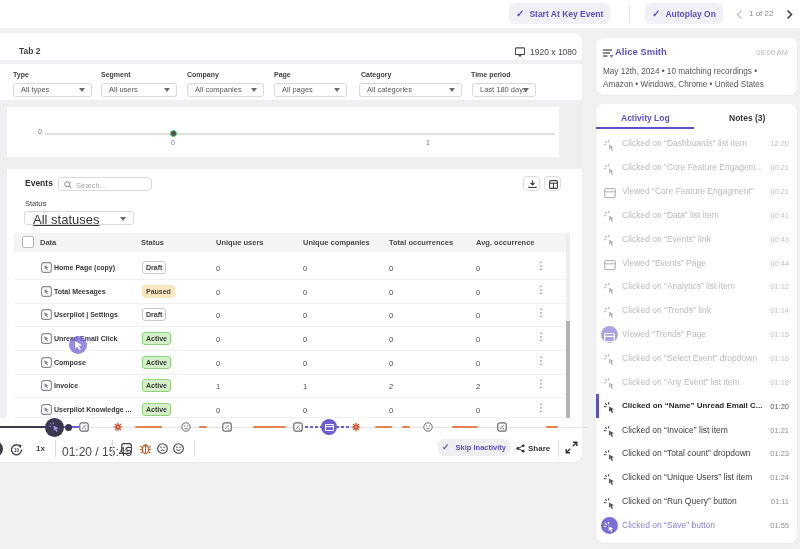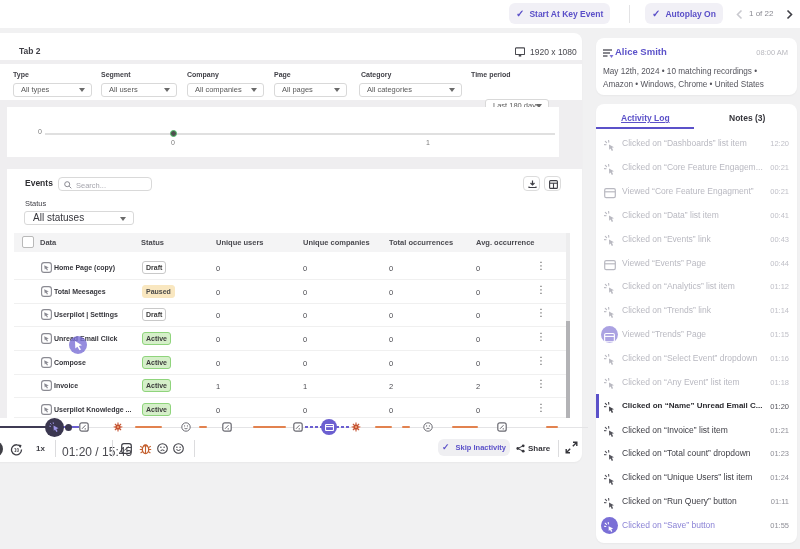--- a/index.html
+++ b/index.html
@@ -77,21 +77,21 @@
 <div class="flabel" style="left:101px;">Segment</div>
 <div class="flabel" style="left:187px;">Company</div>
 <div class="flabel" style="left:274px;">Page</div>
 <div class="flabel" style="left:361px;">Category</div>
 <div class="flabel" style="left:471px;">Time period</div>
 <div class="fbox" style="left:13px;  width:79px;">All types<span class="car caret"></span></div>
 <div class="fbox" style="left:101px; width:76px;">All users<span class="car caret"></span></div>
 <div class="fbox" style="left:187px; width:77px;">All companies<span class="car caret"></span></div>
 <div class="fbox" style="left:274px; width:73px;">All pages<span class="car caret"></span></div>
 <div class="fbox" style="left:359px; width:103px;">All categories<span class="car caret"></span></div>
-<div class="fbox" style="left:485px; width:64px;margin-top:16px;">Last 180 days<span class="car caret"></span></div>
+<div class="fbox" style="left:472px; width:64px;">Last 180 days<span class="car caret"></span></div>
 
 <div class="card" style="left:7px; top:107px; width:552px; height:50px;"></div>
 <div class="abs" style="left:45px; top:133px; width:510px; height:1.5px; background:#e0e0e0;"></div>
 <div class="abs" style="left:38px; top:128px; font-size:7px; color:#7a7a7a;">0</div>
 <div class="abs" style="left:170px; top:130px; width:7px; height:7px; border-radius:50%; background:#4f4f4f; border:1.5px solid #52c36d;"></div>
 <div class="abs" style="left:171px; top:139px; font-size:7px; color:#7a7a7a;">0</div>
 <div class="abs" style="left:426px; top:139px; font-size:7px; color:#7a7a7a;">1</div>
 
 <div class="card" style="left:7px; top:169px; width:575px; height:249px;"></div>
 <div class="abs" style="left:25px; top:178px; font-size:8.5px; font-weight:bold; color:#2f2f33;">Events</div>
@@ -109,21 +109,21 @@
 </div>
 <div class="abs" style="left:544px; top:176px; width:17px; height:15px; border:1px solid #dcdcdc; border-radius:4px; background:#fff;">
   <svg style="position:absolute;left:3.5px;top:3px;" width="9" height="9" viewBox="0 0 9 9">
       <rect x="0.6" y="0.6" width="7.8" height="7.8" rx="1" fill="none" stroke="#3f3f46" stroke-width="1.1"></rect>
       <line x1="0.6" y1="3.2" x2="8.4" y2="3.2" stroke="#3f3f46" stroke-width="1.1"></line>
       <line x1="4.5" y1="3.2" x2="4.5" y2="8.4" stroke="#3f3f46" stroke-width="1.1"></line>
     </svg>
 </div>
 <div class="abs" style="left:25px; top:199px; font-size:7.5px; color:#3f3f46;">Status</div>
 <div class="abs" style="left:24px; top:211px; width:110px; height:14px; border:1px solid #d9d9d9; border-radius:3px; background:#fff;">
-  <span style="position:absolute; left:8px; top:0; font-size:10px; color:#36363c;">All statuses</span>
+  <span style="position:absolute; left:8px; top:0; font-size:13px; color:#36363c;text-decoration:underline;">All statuses</span>
   <span class="caret" style="position:absolute; right:7px; top:5px;"></span>
 </div>
 
 <div class="abs" style="left:14px; top:233px; width:552px; height:19px; background:#f4f4f5;"></div>
 <div class="abs" style="left:22px; top:236px; width:12px; height:12px; border:1px solid #b9b9b9; border-radius:2px; background:#fff;"></div>
 <div class="th" style="left:40px;">Data</div>
 <div class="th" style="left:141px;">Status</div>
 <div class="th" style="left:216px;">Unique users</div>
 <div class="th" style="left:303px;">Unique companies</div>
 <div class="th" style="left:389px;">Total occurrences</div>
@@ -362,21 +362,21 @@
     <line x1="0" y1="4" x2="7" y2="4" stroke="#55555d" stroke-width="1.4"></line>
     <line x1="0" y1="7" x2="4.5" y2="7" stroke="#55555d" stroke-width="1.4"></line>
     <path d="M6.5 6 L10.5 6 L8.5 9 Z" fill="#7a6fd6"></path>
   </svg>
   <div class="abs" style="left:19px; top:8px; font-size:9.5px; font-weight:bold; color:#5b51c9;">Alice Smith</div>
   <div class="abs" style="right:9px; top:10px; font-size:7.5px; color:#b9b9bf;">08:00 AM</div>
   <div class="abs" style="left:7px; top:28px; font-size:8.2px; color:#55555d; line-height:12.5px; white-space:nowrap;">May 12th, 2024 • 10 matching recordings •<br>Amazon • Windows, Chrome • United States</div>
 </div>
 
 <div id="acard">
-  <div class="abs" style="left:25px; top:9px; font-size:8.5px; font-weight:bold; color:#5b51c9;text-decoration:underline;">Activity Log</div>
+  <div class="abs" style="left:25px; top:9px; font-size:8.5px; font-weight:bold; color:#5b51c9;">Activity Log</div>
   <div class="abs" style="left:133px; top:9px; font-size:8.5px; font-weight:bold; color:#36363c;">Notes (3)</div>
   <div class="abs" style="left:0px; top:22.5px; width:98px; height:2.5px; background:#5b51c9;"></div>
 <div class="arow" style="top:27.6px;">
   <span class="aicon"><svg width="12" height="12" viewBox="0 0 12 12">
           <path d="M5 4.5 L10 7.2 L7.9 7.8 L9.1 10.2 L7.8 10.9 L6.6 8.4 L5.2 9.7 Z" fill="#b9b9c1"></path>
           <path d="M1.3 1.3 L2.6 2.6 M4.6 0.4 L4.8 2.1 M0.4 4.6 L2.1 4.8" stroke="#b9b9c1" stroke-width="1.1" fill="none" stroke-linecap="round"></path>
         </svg></span>
   <div class="atext" style="color:#b9b9c1;">Clicked on “Dashboards” list item</div>
   <div class="atime" style="color:#c0c0c8;">12:20</div>
 </div>

